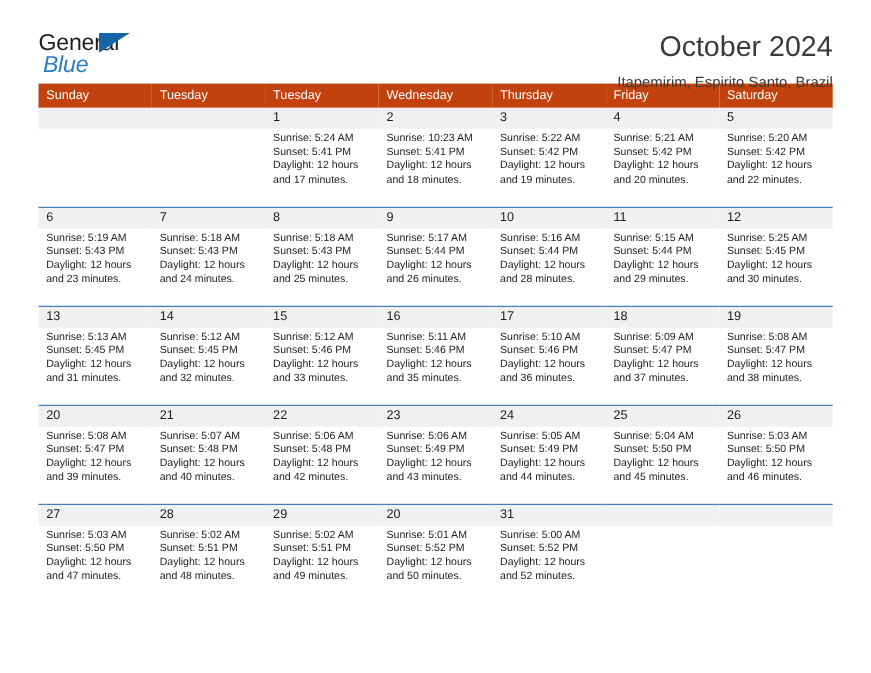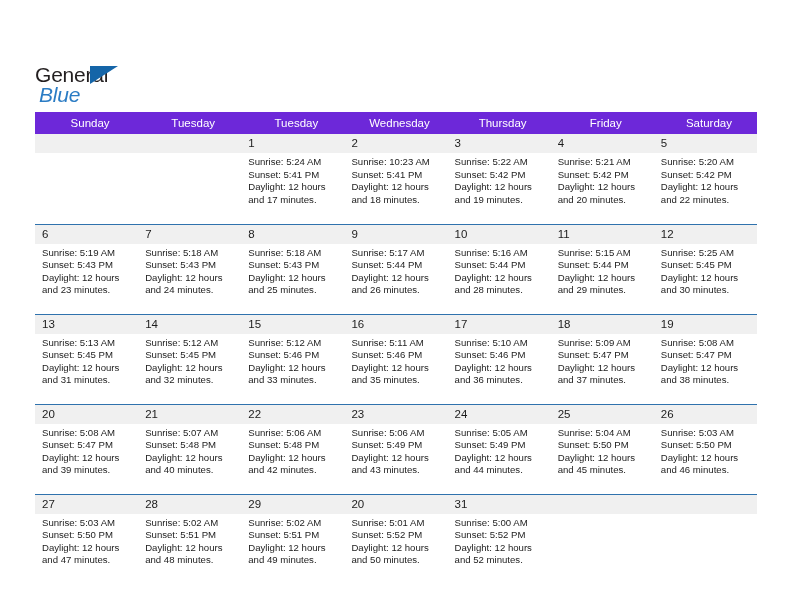--- a/index.html
+++ b/index.html
@@ -23,21 +23,20 @@
     padding: 0 35px;
   }
 
   
   .topbar {
     display: flex;
     align-items: flex-start;
     justify-content: space-between;
     padding-top: 27px;
     height: 76px;
-    margin-top: 36px;
   }
 
   .logo {
     position: relative;
     width: 120px;
     height: 46px;
     flex: 0 0 auto;
   }
   .logo-general {
     position: absolute;
@@ -88,25 +87,25 @@
   }
 
   
   .calendar {
     width: 722px;
     border-collapse: collapse;
     table-layout: fixed;
   }
 
   .dow-row th {
-    background: #6d28d9;
+    background: #c2410c;
     color: #ffffff;
     font-size: 11.5px;
     font-weight: normal;
-    text-align: center;
+    text-align: left;
     padding: 5px 0 5px 7px;
     height: 22px;
     border: none;
   }
 
   .week-row td {
     vertical-align: top;
     padding: 0;
     border: none;
     border-top: 1.5px solid #2f72ad;
@@ -145,20 +144,22 @@
 
   <div class="topbar">
 
     <div class="logo">
       <span class="logo-general">General</span>
       <span class="logo-tri"></span>
       <span class="logo-blue">Blue</span>
     </div>
 
     <div class="titles">
+      <h1 class="month-title">October 2024</h1>
+      <div class="location">Itapemirim, Espirito Santo, Brazil</div>
     </div>
 
   </div>
 
   <table class="calendar">
     <thead>
       <tr class="dow-row" id="dow-row">
           <th>Sunday</th>
           <th>Tuesday</th>
           <th>Tuesday</th>

